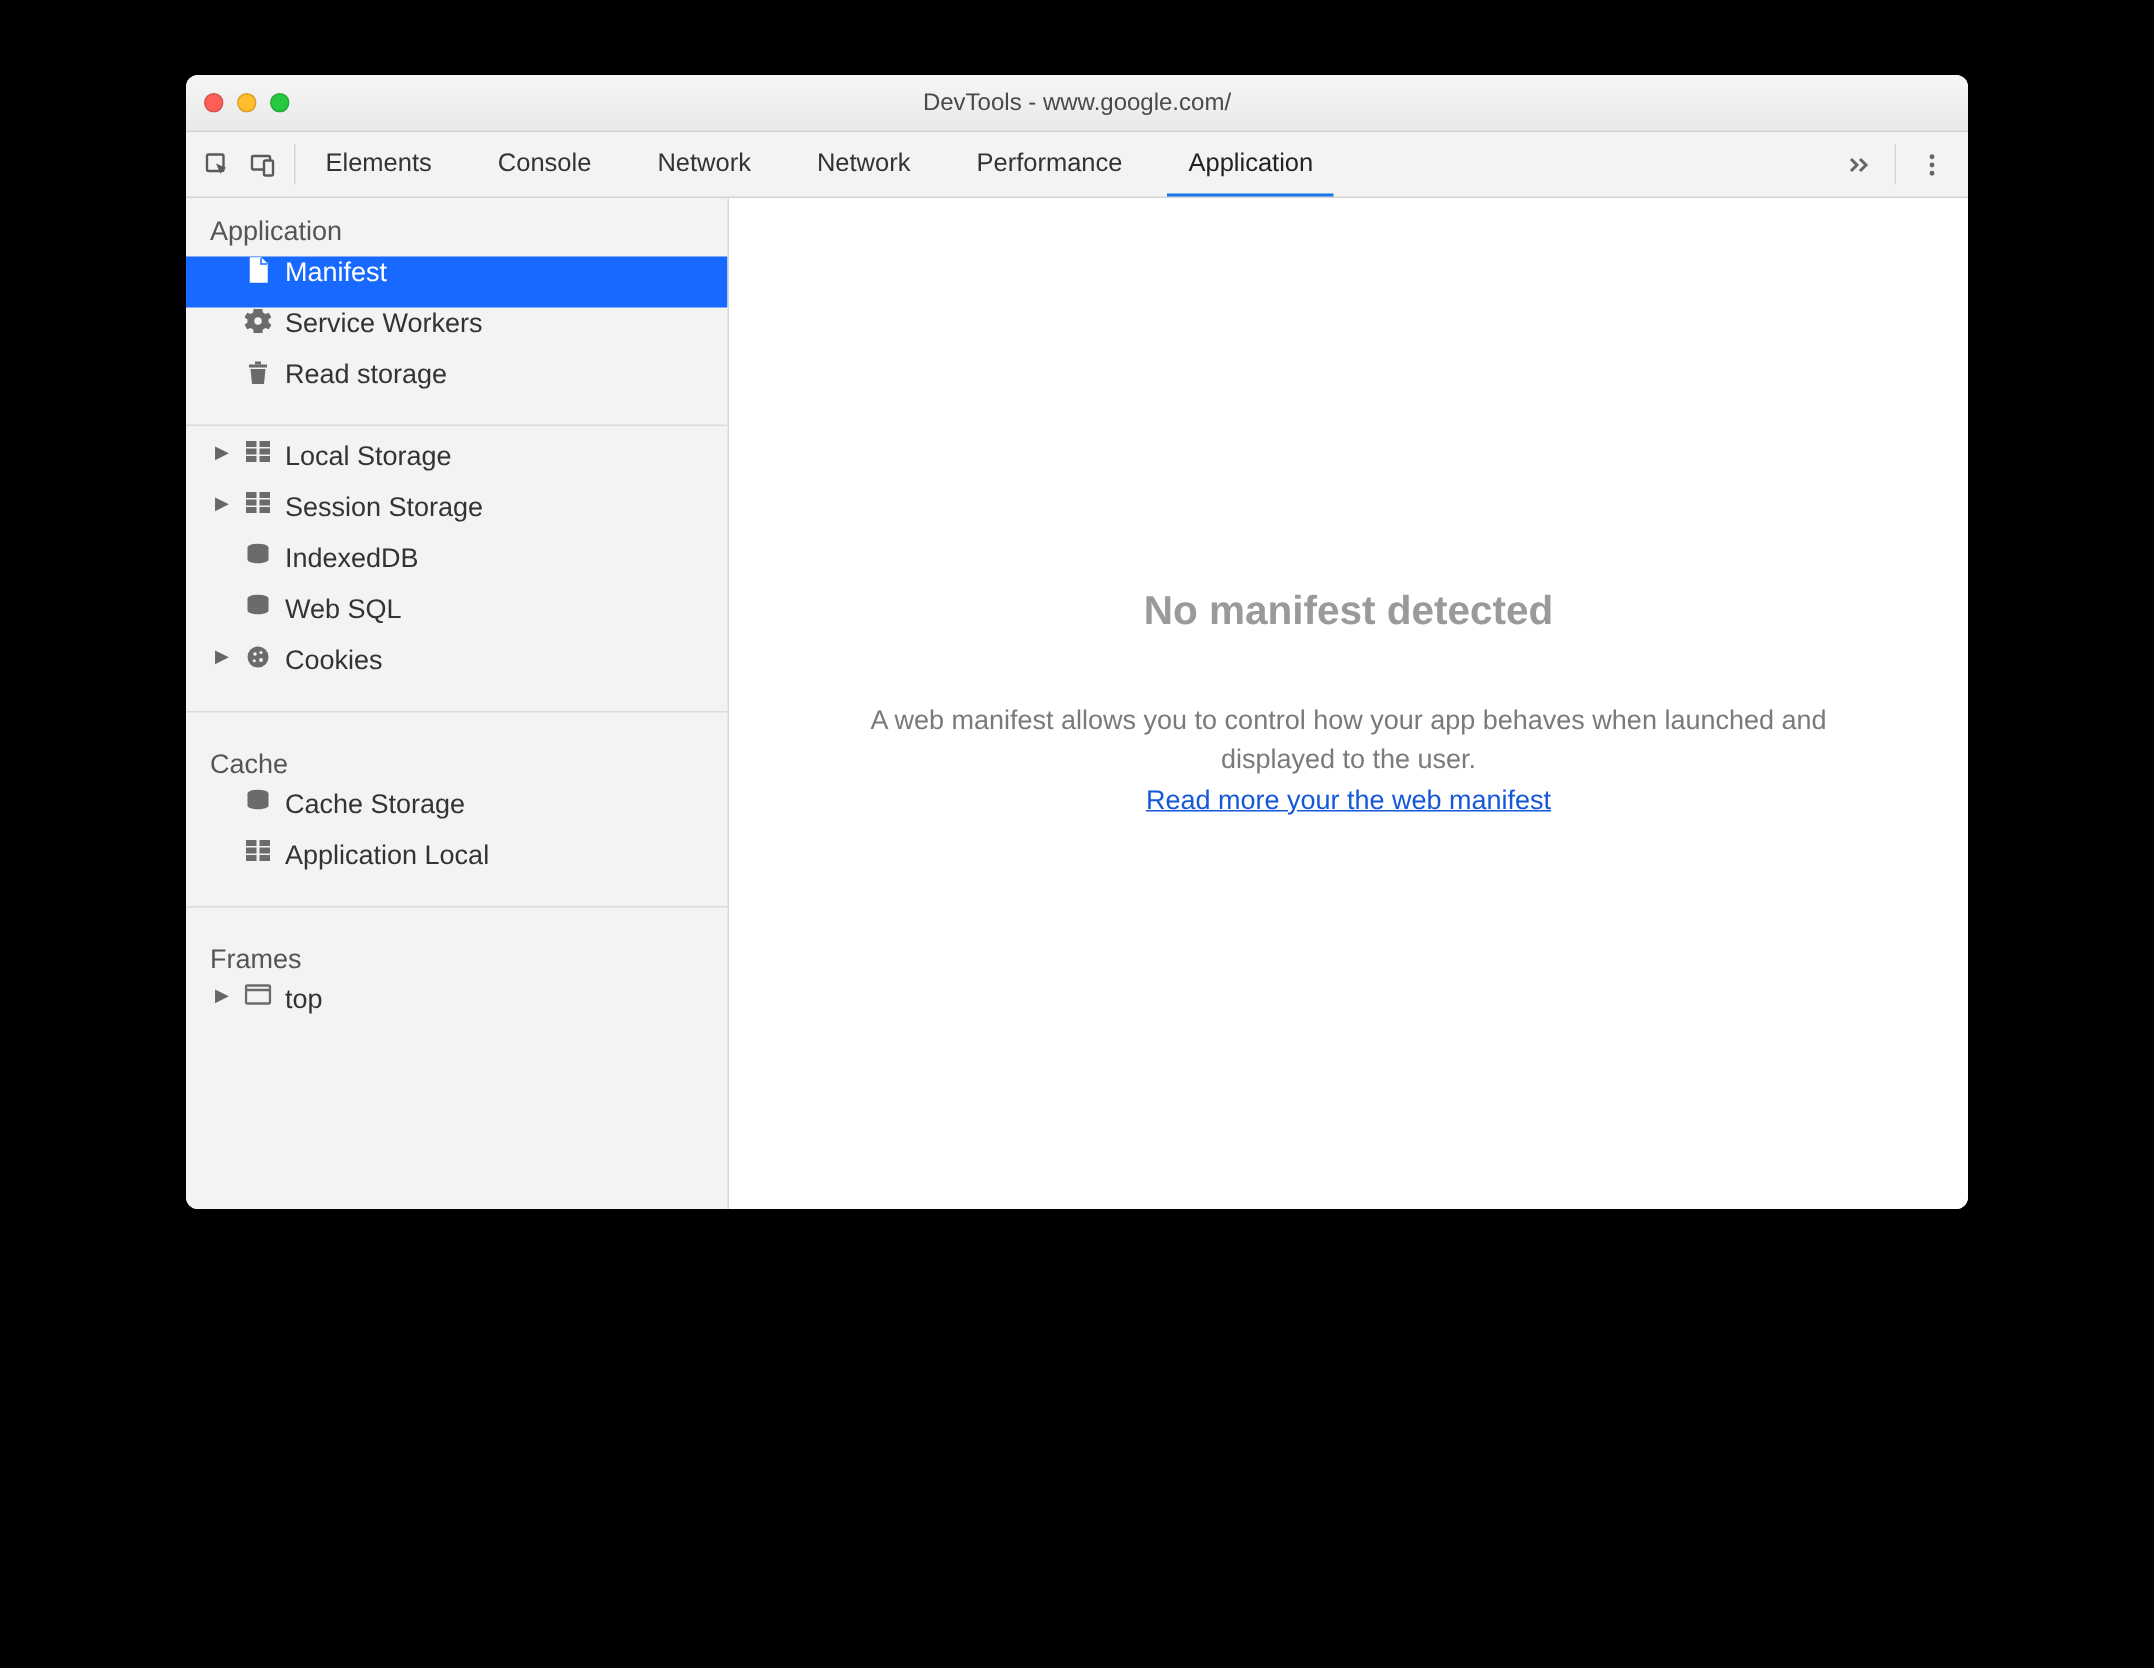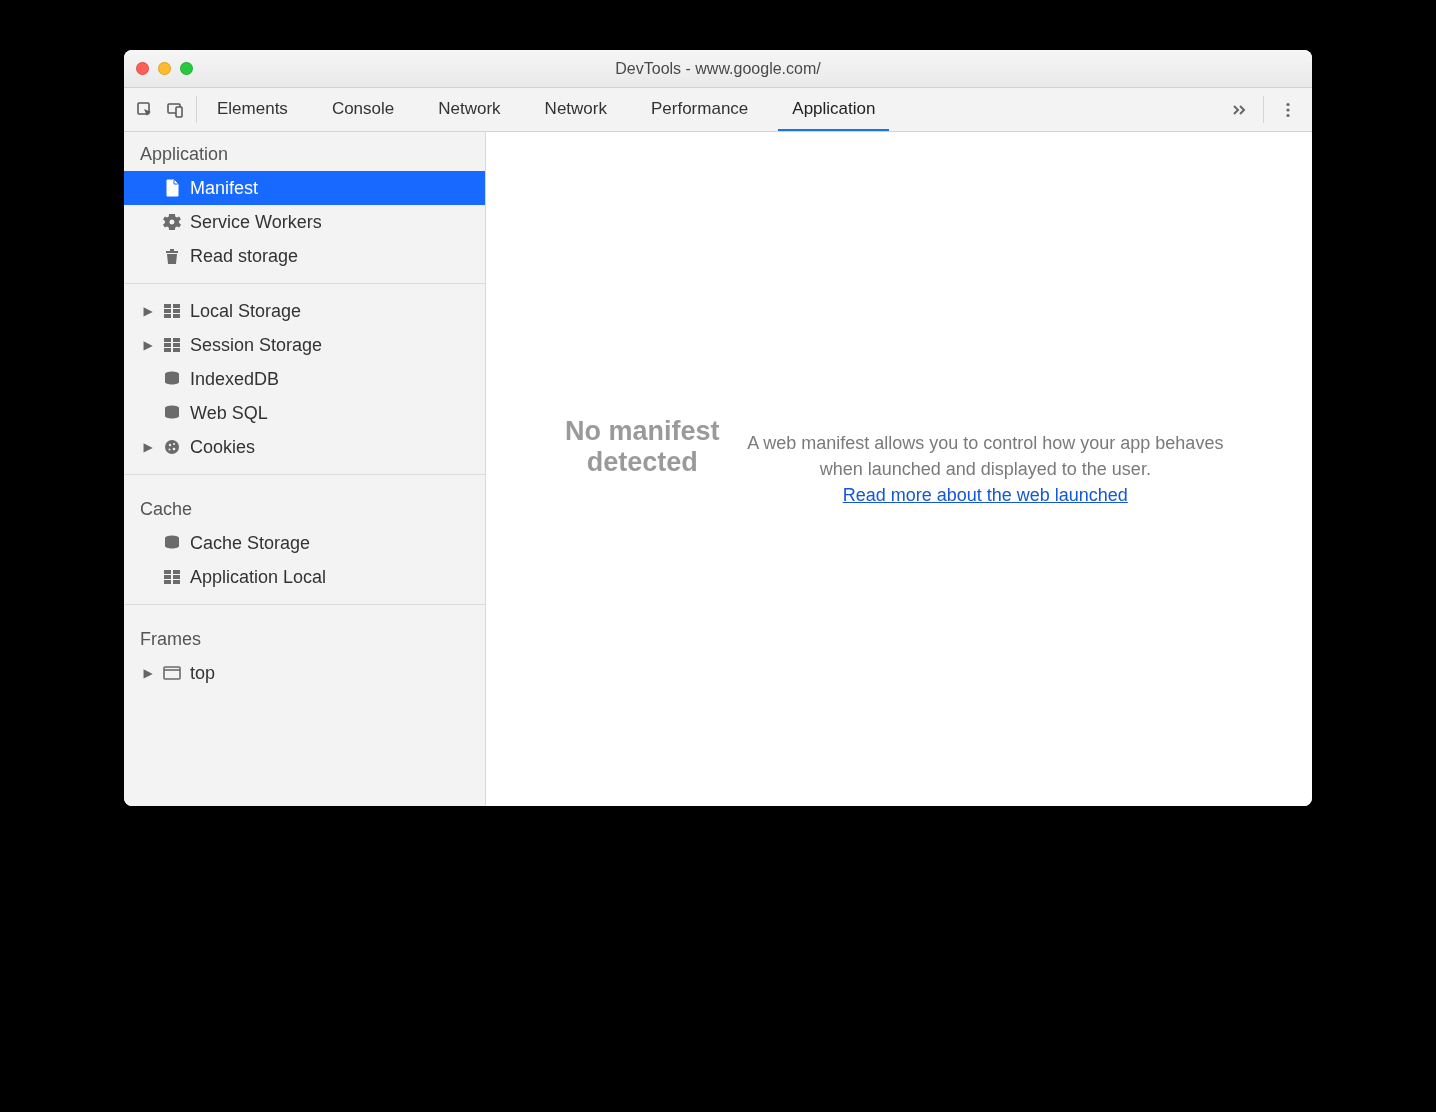--- a/index.html
+++ b/index.html
@@ -70,36 +70,36 @@
     border-right:1px solid #d9d9d9;
     overflow:hidden;
     font-size:18px;
   }
   .section-title {
     padding:14px 16px 6px;
     font-size:18px; color:#555;
   }
   .section-title.first { padding-top:12px; }
   .row {
-    display:flex; align-items:center;
+    display:flex; 
     height:34px;
     padding:0 0 0 18px;
     color:#333;
     gap:8px;
     cursor:default;
   }
   .row .chev { width:12px; font-size:12px; color:#666; display:inline-flex; justify-content:center;}
   .row .pad { width:12px; display:inline-block;}
   .row .ico { width:20px; display:inline-flex; justify-content:center; }
   .row.sel { background:#1769ff; color:#fff; }
   .row.sel svg { fill:#fff !important; stroke:#fff !important; }
   .sep { height:1px; background:#dcdcdc; margin:10px 0; }
   .main {
     flex:1; background:#fff;
-    display:flex; flex-direction:row;
+    display:flex; flex-direction:column;
     align-items:center; justify-content:center;
     padding:0 70px; text-align:center;
   }
   .main h2 {
     font-size:27px; font-weight:700; color:#9a9a9a; margin-bottom:44px;
   }
   .main p { font-size:18px; color:#7a7a7a; line-height:1.45;text-align:center; }
   .main a { color:#1457d8; text-decoration:underline; }
   svg { display:block; }
 </style>
@@ -320,18 +320,18 @@
         </span>
         <span>top</span>
       </div>
 
     </div>
 
     <div class="main">
       <h2>No manifest detected</h2>
       <p>
         <span>A web manifest allows you to control how your app behaves when launched and displayed to the user.</span><br>
-        <a href="#">Read more about the web launched</a>
+        <a href="#">Read more your the web manifest</a>
       </p>
     </div>
 
   </div>
 </div>
 
 </body></html>

